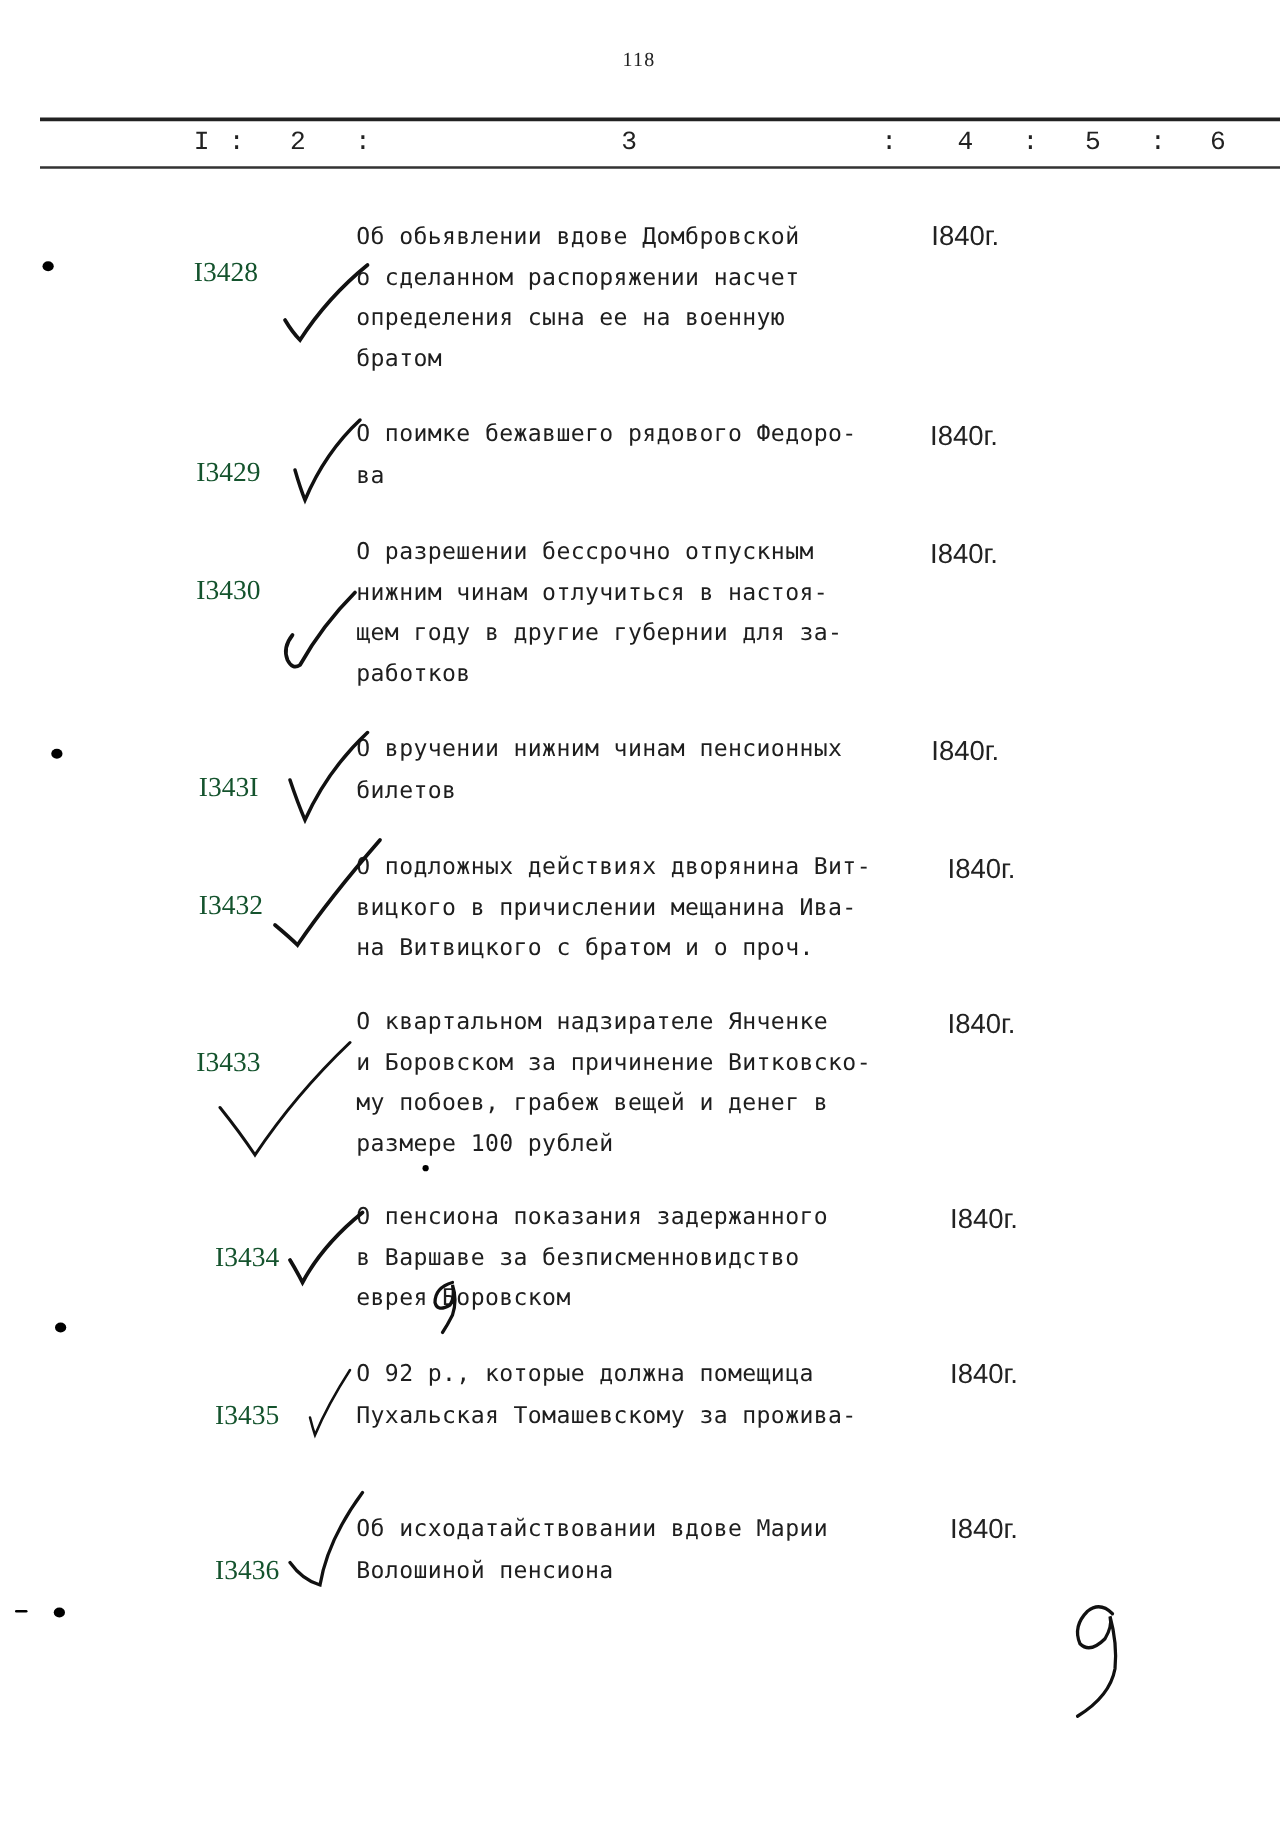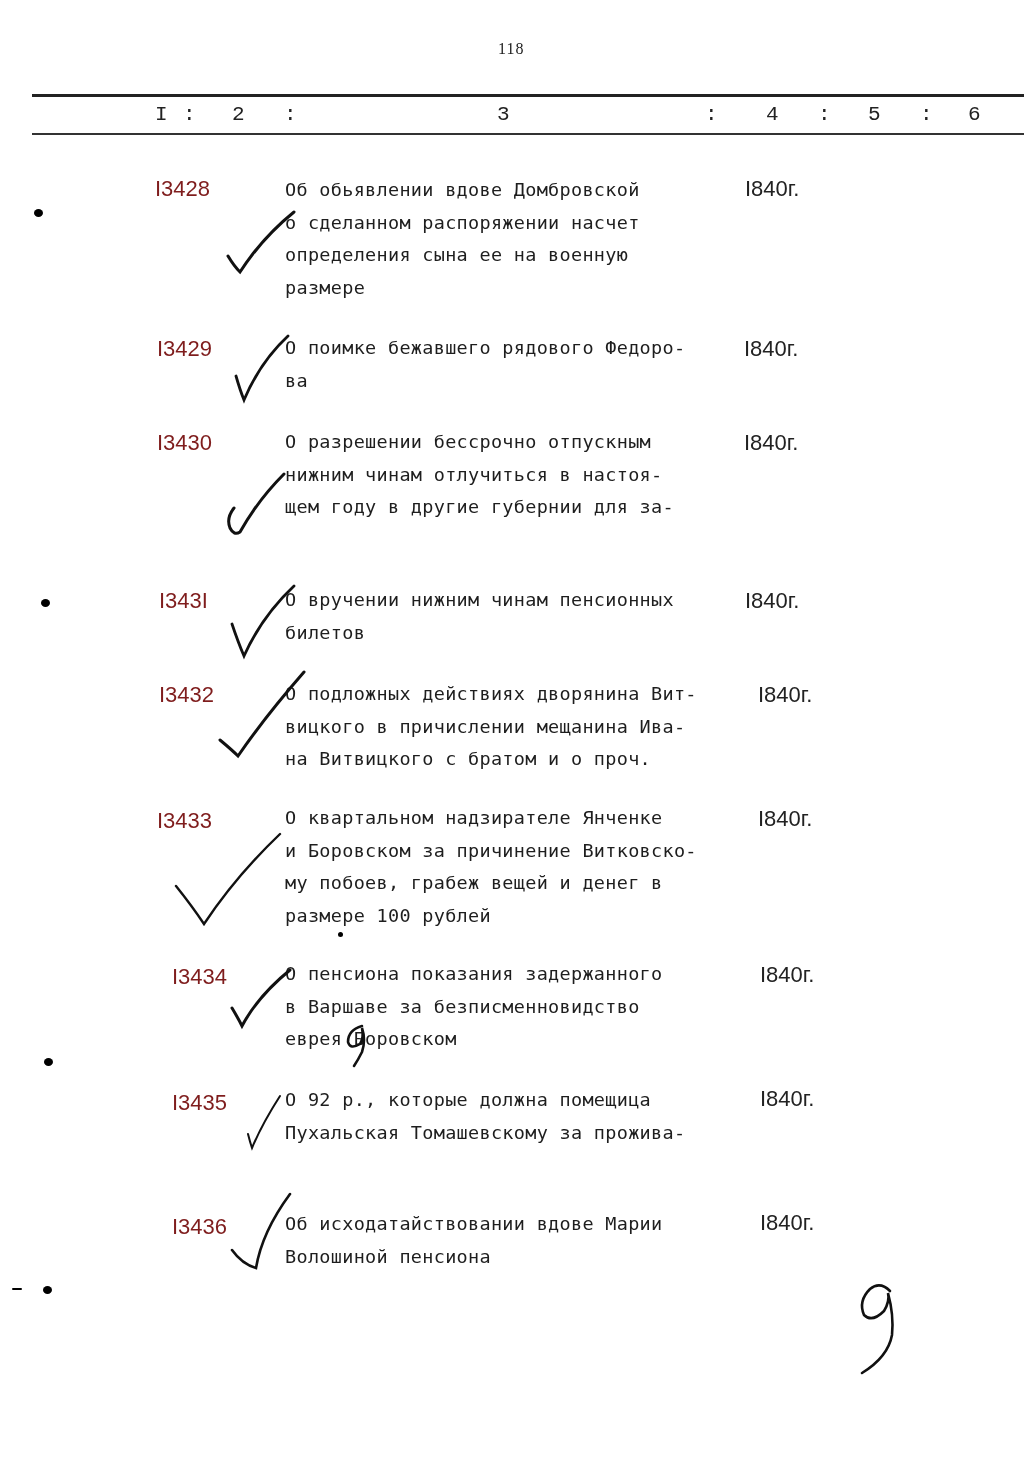--- a/index.html
+++ b/index.html
@@ -41,24 +41,25 @@
       color: #222;
     }
 
     .entry {
       position: absolute;
       left: 0;
       width: 1024px;
     }
     .entry .num {
       position: absolute;
-      font-family: Liberation Sans, sans-serif;
+      font-family: Liberation Serif, serif;
       font-size: 22px;
-      color: #7f1d1d;
+      color: #14532d;
       letter-spacing: 0px;
+      margin-top: 29px;
     }
     .entry .desc {
       position: absolute;
       left: 285px;
       width: 470px;
       font-family: "DejaVu Sans Mono", "Liberation Mono", monospace;
       font-size: 18.5px;
       line-height: 32.5px;
       color: #1e1e1e;
       letter-spacing: 0.3px;
@@ -105,21 +106,21 @@
   <span class="col-header" style="left:920px">:</span>
   <span class="col-header" style="left:968px">6</span>
 </div>
 
 <div class="entry" style="top:0">
   <div class="num" style="left:155px; top:176px">I3428</div>
   <div class="desc" style="top:174px">
     <span>Об обьявлении вдове Домбровской</span>
     <span>о сделанном распоряжении насчет</span>
     <span>определения сына ее  на военную</span>
-    <span>размере</span>
+    <span>братом</span>
   </div>
   <div class="year" style="left:745px; top:176px">I840г.</div>
   <svg class="check" style="left:222px; top:208px" width="80" height="70">
     <path d="M6 48 Q12 58 18 64 Q40 30 72 4" stroke="#111" stroke-width="3" fill="none" stroke-linecap="round"></path>
   </svg>
 </div>
 
 <div class="entry">
   <div class="num" style="left:157px; top:336px">I3429</div>
   <div class="desc" style="top:332px">
@@ -131,20 +132,21 @@
     <path d="M6 44 Q10 58 14 68 Q30 30 58 4" stroke="#111" stroke-width="2.8" fill="none" stroke-linecap="round"></path>
   </svg>
 </div>
 
 <div class="entry">
   <div class="num" style="left:157px; top:430px">I3430</div>
   <div class="desc" style="top:426px">
     <span>О разрешении бессрочно отпускным</span>
     <span>нижним чинам отлучиться в настоя-</span>
     <span>щем году в другие губернии для за-</span>
+    <span>работков</span>
   </div>
   <div class="year" style="left:744px; top:430px">I840г.</div>
   <svg class="check" style="left:222px; top:470px" width="70" height="70">
     <path d="M12 38 Q4 48 8 58 Q12 66 18 62 Q36 30 62 4" stroke="#111" stroke-width="3" fill="none" stroke-linecap="round"></path>
   </svg>
 </div>
 
 <div class="entry">
   <div class="num" style="left:159px; top:588px">I343I</div>
   <div class="desc" style="top:584px">

